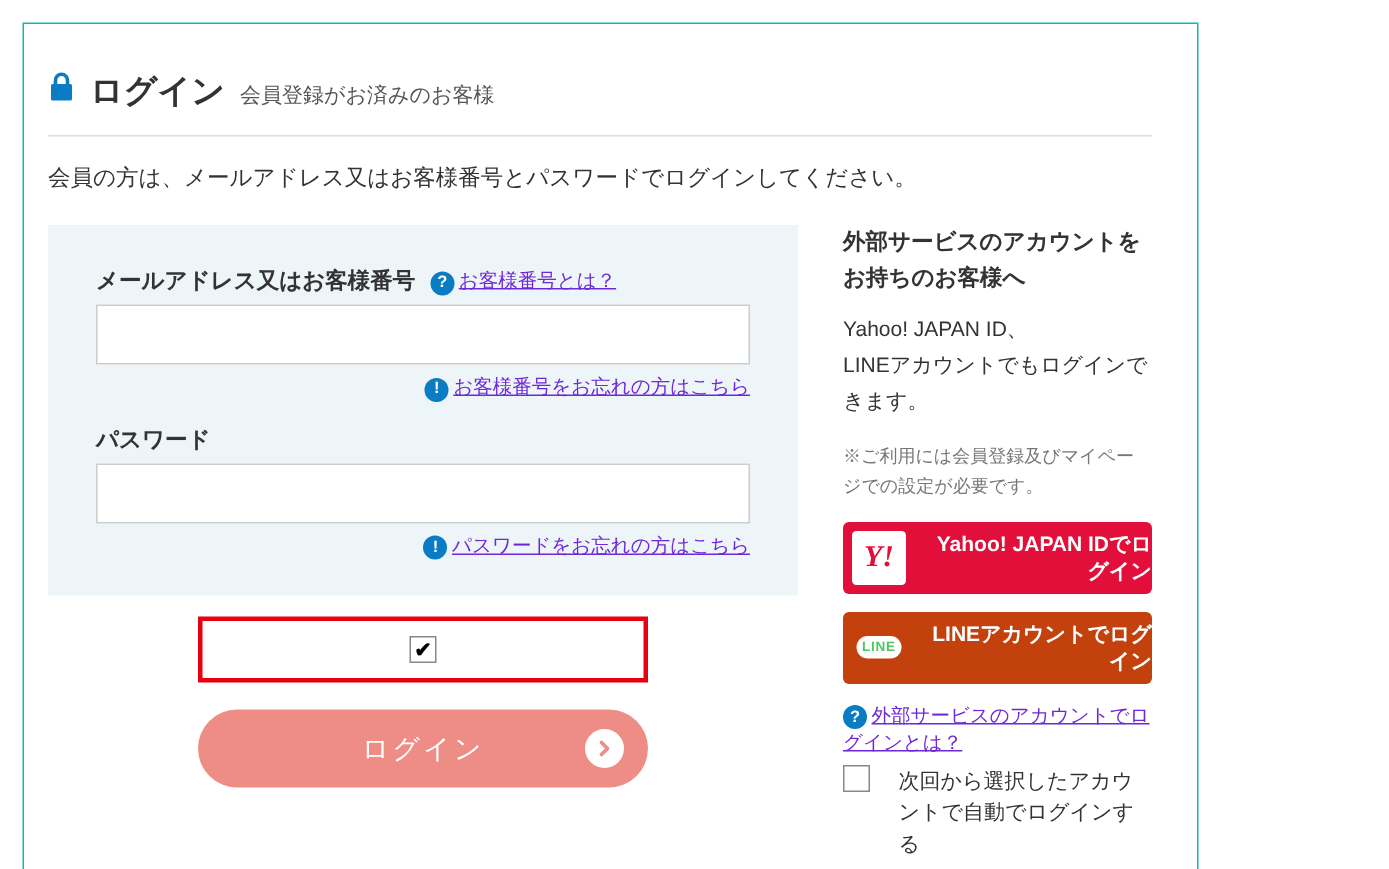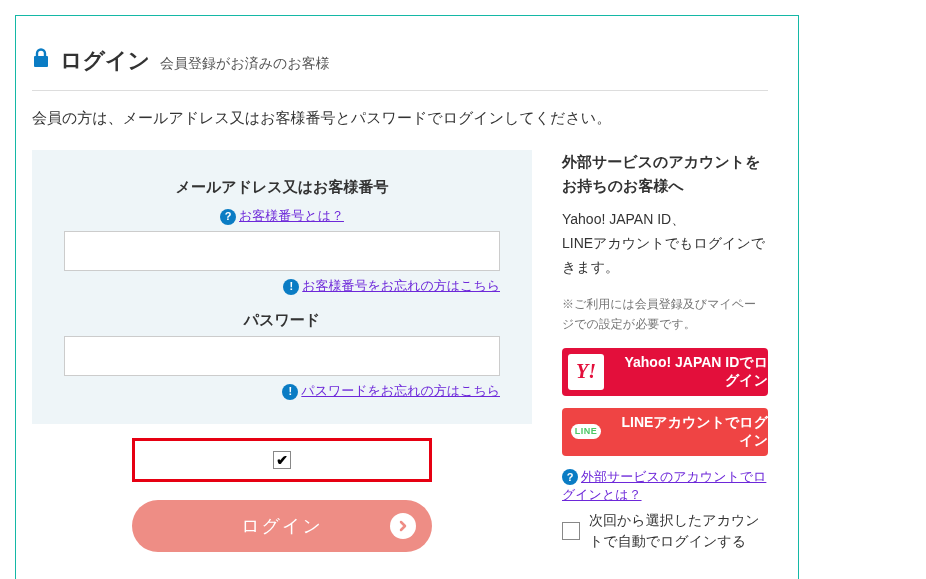--- a/index.html
+++ b/index.html
@@ -50,21 +50,20 @@
   }
   .form-box {
     background: #eef5f8;
     padding: 28px 32px 24px 32px;
   }
   .field-row {
     display: flex;
     align-items: center;
     gap: 10px;
     margin-bottom: 6px;
-    flex-direction: column;
   }
   .field-label {
     font-weight: bold;
     font-size: 15px;
   }
   .help-link, .forgot-link, .ext-help-link {
     color: #6d28d9;
     text-decoration: underline;
     font-size: 13px;
     cursor: pointer;
@@ -204,42 +203,42 @@
     background: #fff;
     color: #e30f3b;
     font-family: "Times New Roman", serif;
     font-style: italic;
     font-size: 20px;
     margin: 6px;
     width: 36px;
     height: 36px;
     border-radius: 3px;
   }
-  .line-btn { background: #ef4444; }
+  .line-btn { background: #c2410c; }
   .line-btn .ext-icon {
     color: #fff;
   }
   .line-badge {
     background: #fff;
     color: #4cc764;
     border-radius: 9px;
     font-size: 9px;
     font-weight: bold;
     padding: 3px 4px;
     line-height: 1;
     letter-spacing: 0.5px;
   }
   .ext-help-row {
     margin-top: 8px;
     margin-bottom: 6px;
   }
   .ext-auto-row {
     display: flex;
-    align-items: center;
-    gap: 9px;
+    align-items: flex-start;
+    gap: 19px;
     margin-top: 4px;
   }
   .ext-auto-label {
     font-size: 14px;
     line-height: 1.5;
   }
 </style>
 </head>
 <body>
 

